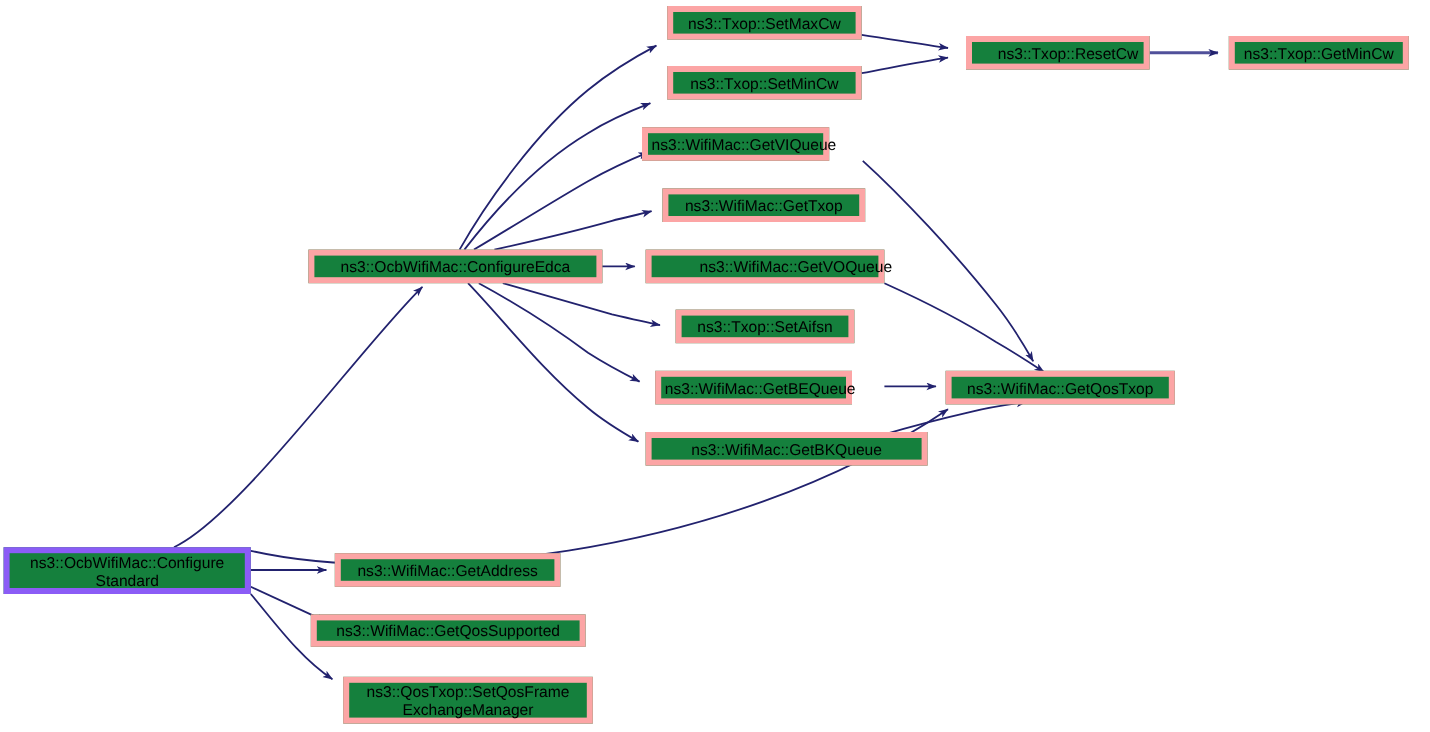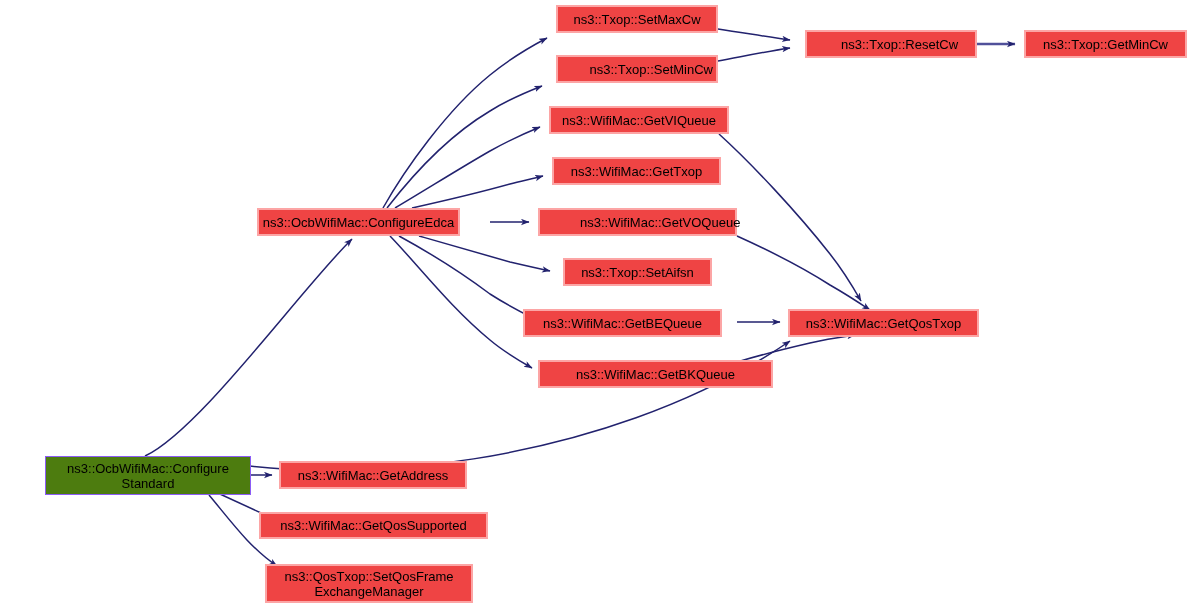--- a/index.html
+++ b/index.html
@@ -7,37 +7,36 @@
     position:relative;
     width:1192px;height:610px;
     background:#ffffff;
     font-family:"Liberation Sans", sans-serif;
     overflow:hidden;
   }
   svg#graph{position:absolute;left:0;top:0;width:1192px;height:610px;}
   .nodebox{
     position:absolute;
     box-sizing:border-box;
-    border:2px solid #fca5a5;
-    background:#ef4444;
+    border:5px solid #fca5a5;
+    background:#15803d;
     color:#000000;
     display:flex;
     align-items:center;
     justify-content:center;
     text-align:center;
     font-size:13px;
     line-height:15px;
     letter-spacing:0px;
     white-space:pre-line;
     padding:0 3px;
   }
   .nodebox.highlight{
-    background:#4d7c0f;
-    border:1px solid #8b5cf6;
-    margin-left:42px;
+    background:#15803d;
+    border:5px solid #8b5cf6;
   }
   .nodebox .lbl{display:block;width:100%;}
 </style>
 </head>
 <body>
 
 <div id="canvas">
   <svg id="graph" xmlns="http://www.w3.org/2000/svg">
     <defs>
       <marker id="arrow" markerWidth="9" markerHeight="9" refX="8" refY="3.2" orient="auto" markerUnits="userSpaceOnUse">
@@ -63,30 +62,30 @@
         <path d="M 958,44 L 1015,44" fill="none" stroke="#50509a" stroke-width="2.4" marker-end="url(#arrow)"></path>
         <path d="M 719,134 C 751,163 797,212 830,254 842,269 853,287 861,301" fill="none" stroke="#22226e" stroke-width="1.5" marker-end="url(#arrow)"></path>
         <path d="M 737,236 C 768,250 805,269 830,285 844,293 858,302 870,310" fill="none" stroke="#22226e" stroke-width="1.5" marker-end="url(#arrow)"></path>
         <path d="M 737,322 L 780,322" fill="none" stroke="#22226e" stroke-width="1.5" marker-end="url(#arrow)"></path>
         <path d="M 737,362 C 757,356 784,349 810,343 826,339 841,337 855,335" fill="none" stroke="#22226e" stroke-width="1.5" marker-end="url(#arrow)"></path>
       </g>
   </svg>
   <div id="node-layer">
       <div class="nodebox highlight" style="left: 3px; top: 456px; width: 206px; height: 39px;"><span class="lbl">ns3::OcbWifiMac::Configure
 Standard</span></div>
-      <div class="nodebox" style="left: 257px; top: 208px; width: 203px; height: 28px;"><span class="lbl">ns3::OcbWifiMac::ConfigureEdca</span></div>
+      <div class="nodebox" style="left: 257px; top: 208px; width: 245px; height: 28px;"><span class="lbl">ns3::OcbWifiMac::ConfigureEdca</span></div>
       <div class="nodebox" style="left: 556px; top: 5px; width: 162px; height: 28px;"><span class="lbl">ns3::Txop::SetMaxCw</span></div>
-      <div class="nodebox" style="left: 556px; top: 55px; width: 162px; height: 28px; text-align: right;"><span class="lbl">ns3::Txop::SetMinCw</span></div>
-      <div class="nodebox" style="left: 549px; top: 106px; width: 180px; height: 28px; justify-content: center;"><span class="lbl">ns3::WifiMac::GetVIQueue</span></div>
+      <div class="nodebox" style="left: 556px; top: 55px; width: 162px; height: 28px;"><span class="lbl">ns3::Txop::SetMinCw</span></div>
+      <div class="nodebox" style="left: 535px; top: 106px; width: 156px; height: 28px; justify-content: center;"><span class="lbl">ns3::WifiMac::GetVIQueue</span></div>
       <div class="nodebox" style="left: 552px; top: 157px; width: 169px; height: 28px; align-items: center;"><span class="lbl">ns3::WifiMac::GetTxop</span></div>
       <div class="nodebox" style="left: 538px; top: 208px; width: 199px; height: 28px; padding-left: 40px;"><span class="lbl">ns3::WifiMac::GetVOQueue</span></div>
       <div class="nodebox" style="left: 563px; top: 258px; width: 149px; height: 28px;"><span class="lbl">ns3::Txop::SetAifsn</span></div>
-      <div class="nodebox" style="left: 523px; top: 309px; width: 199px; height: 28px;"><span class="lbl">ns3::WifiMac::GetBEQueue</span></div>
+      <div class="nodebox" style="left: 546px; top: 309px; width: 164px; height: 28px;"><span class="lbl">ns3::WifiMac::GetBEQueue</span></div>
       <div class="nodebox" style="left: 538px; top: 360px; width: 235px; height: 28px;"><span class="lbl">ns3::WifiMac::GetBKQueue</span></div>
-      <div class="nodebox" style="left: 805px; top: 30px; width: 172px; height: 28px; padding-left: 20px;"><span class="lbl">ns3::Txop::ResetCw</span></div>
-      <div class="nodebox" style="left: 1024px; top: 30px; width: 163px; height: 28px;"><span class="lbl">ns3::Txop::GetMinCw</span></div>
+      <div class="nodebox" style="left: 805px; top: 30px; width: 153px; height: 28px; padding-left: 20px;"><span class="lbl">ns3::Txop::ResetCw</span></div>
+      <div class="nodebox" style="left: 1024px; top: 30px; width: 150px; height: 28px;"><span class="lbl">ns3::Txop::GetMinCw</span></div>
       <div class="nodebox" style="left: 788px; top: 309px; width: 191px; height: 28px;"><span class="lbl">ns3::WifiMac::GetQosTxop</span></div>
       <div class="nodebox" style="left: 279px; top: 461px; width: 188px; height: 28px;"><span class="lbl">ns3::WifiMac::GetAddress</span></div>
       <div class="nodebox" style="left: 259px; top: 512px; width: 229px; height: 27px;"><span class="lbl">ns3::WifiMac::GetQosSupported</span></div>
-      <div class="nodebox" style="left: 265px; top: 564px; width: 208px; height: 39px;"><span class="lbl">ns3::QosTxop::SetQosFrame
+      <div class="nodebox" style="left: 286px; top: 564px; width: 208px; height: 39px;"><span class="lbl">ns3::QosTxop::SetQosFrame
 ExchangeManager</span></div>
     </div>
 </div>
 
 </body></html>

